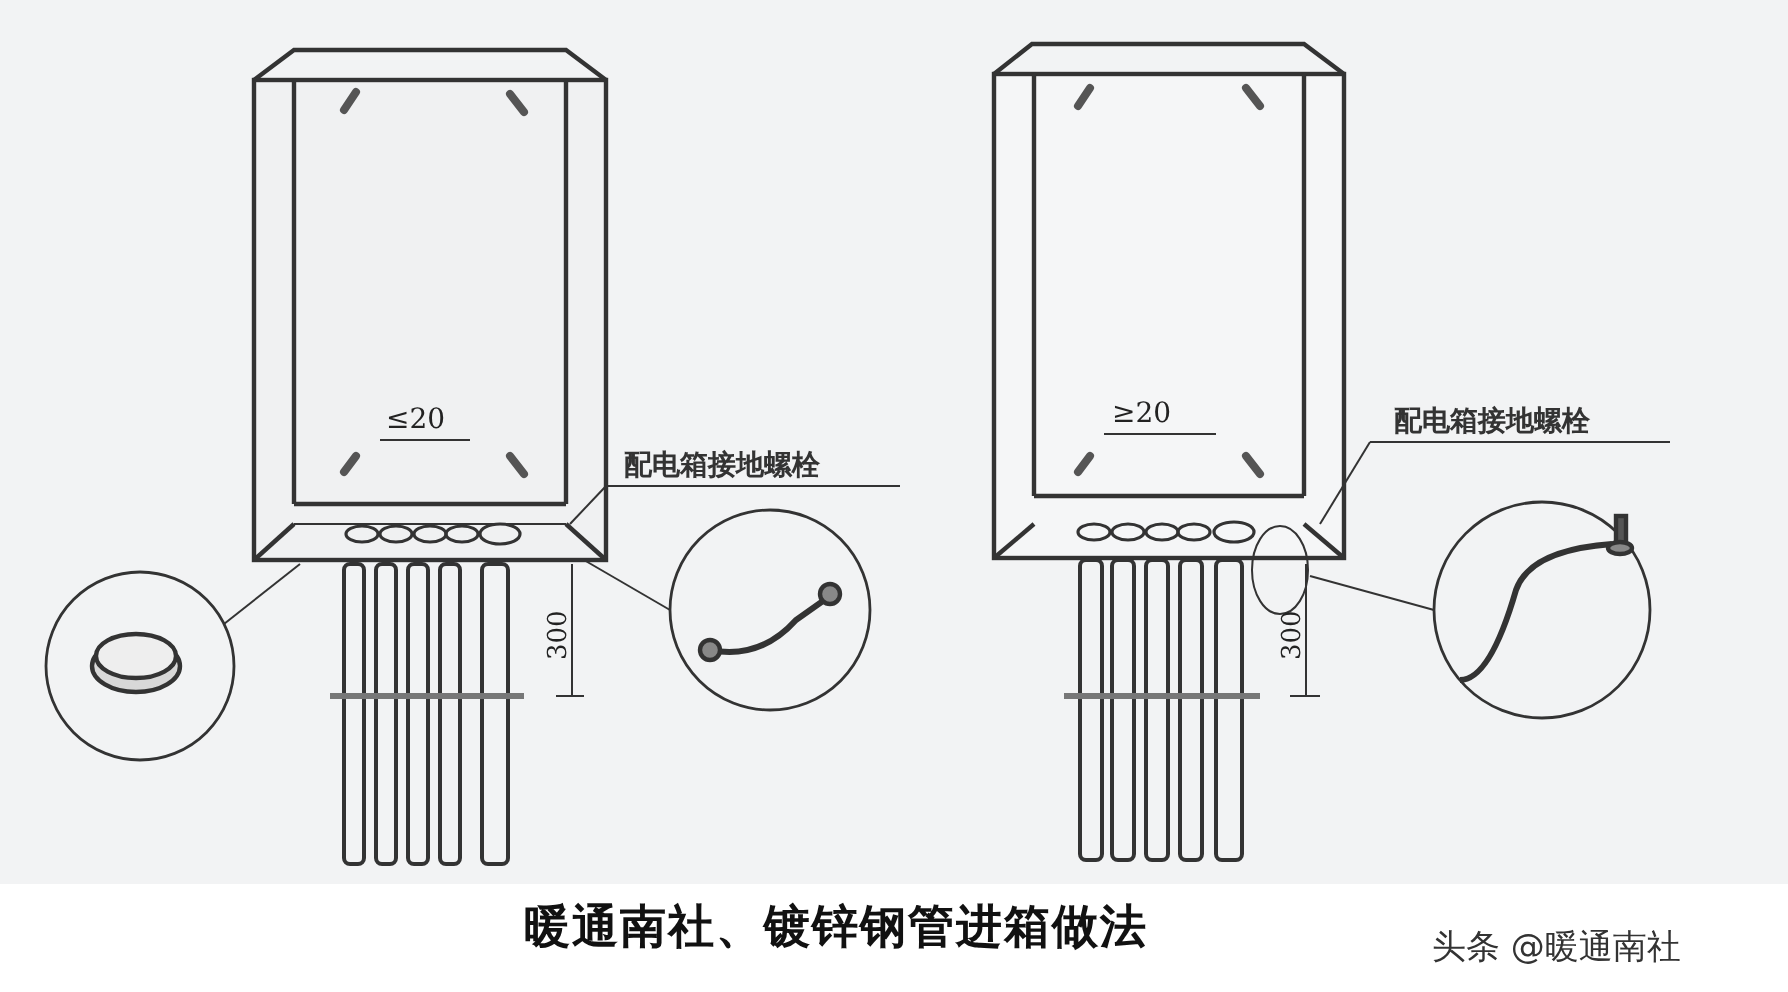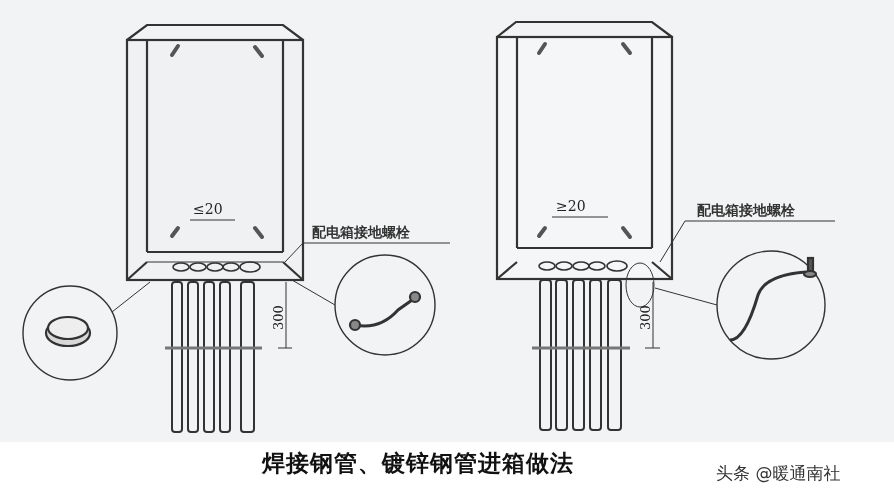--- a/index.html
+++ b/index.html
@@ -115,14 +115,14 @@
 
   <text class="dim" x="193" y="214" font-size="14">≤20</text>
   <text class="dim" x="556" y="211" font-size="14">≥20</text>
   <text class="lbl" x="312" y="237" font-size="14">配电箱接地螺栓</text>
   <text class="lbl" x="697" y="215" font-size="14">配电箱接地螺栓</text>
   <text class="dim" x="0" y="0" font-size="13" transform="translate(283,330) rotate(-90)">300</text>
   <text class="dim" x="0" y="0" font-size="13" transform="translate(650,330) rotate(-90)">300</text>
 </svg>
 </div>
 
-<div class="caption">焊接钢管、镀锌钢管进箱做法</div>
+<div class="caption">暖通南社、镀锌钢管进箱做法</div>
 <div class="watermark">头条 @暖通南社</div>
 
 </body></html>

